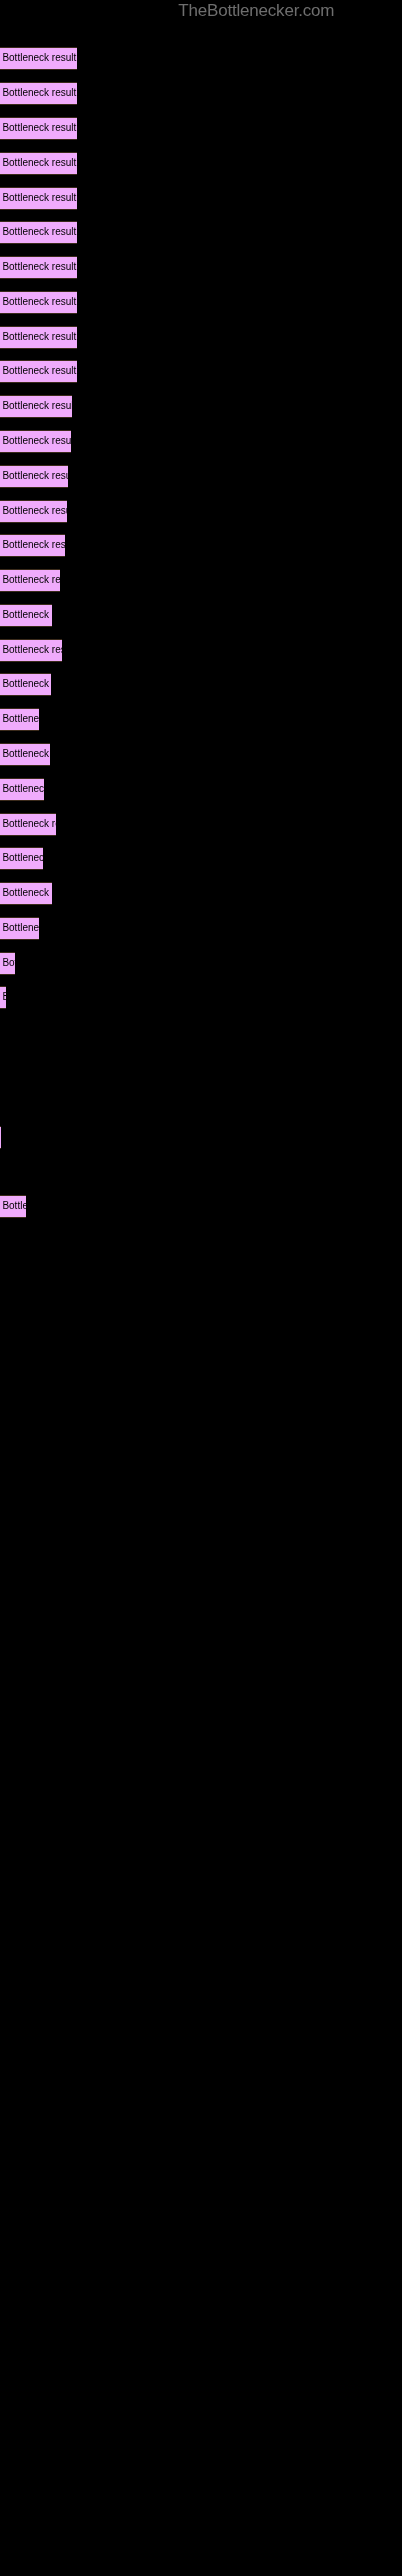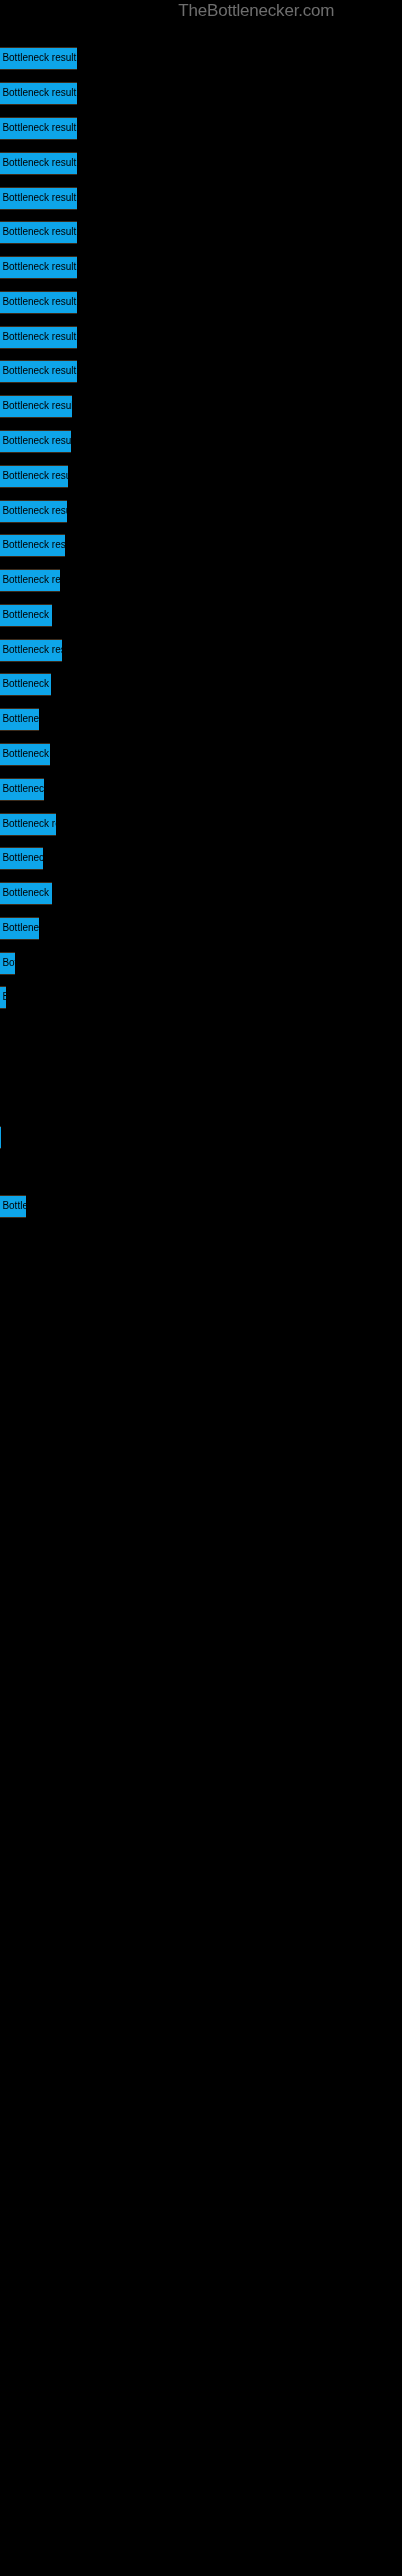--- a/index.html
+++ b/index.html
@@ -36,21 +36,21 @@
     position: absolute;
     left: 0;
     top: 0;
     width: 403px;
     height: 2576px;
   }
   .bar {
     position: absolute;
     left: 0;
     height: 22.5px;
-    background: #0ea5e9;
+    background: #f0abfc;
     border-top: 0.8px solid #3a2a1a;
     border-bottom: 0.8px solid #3a2a1a;
     box-sizing: border-box;
     overflow: hidden;
     white-space: nowrap;
   }
   .bar-label {
     position: absolute;
     left: 2.4px;
     top: 50%;

